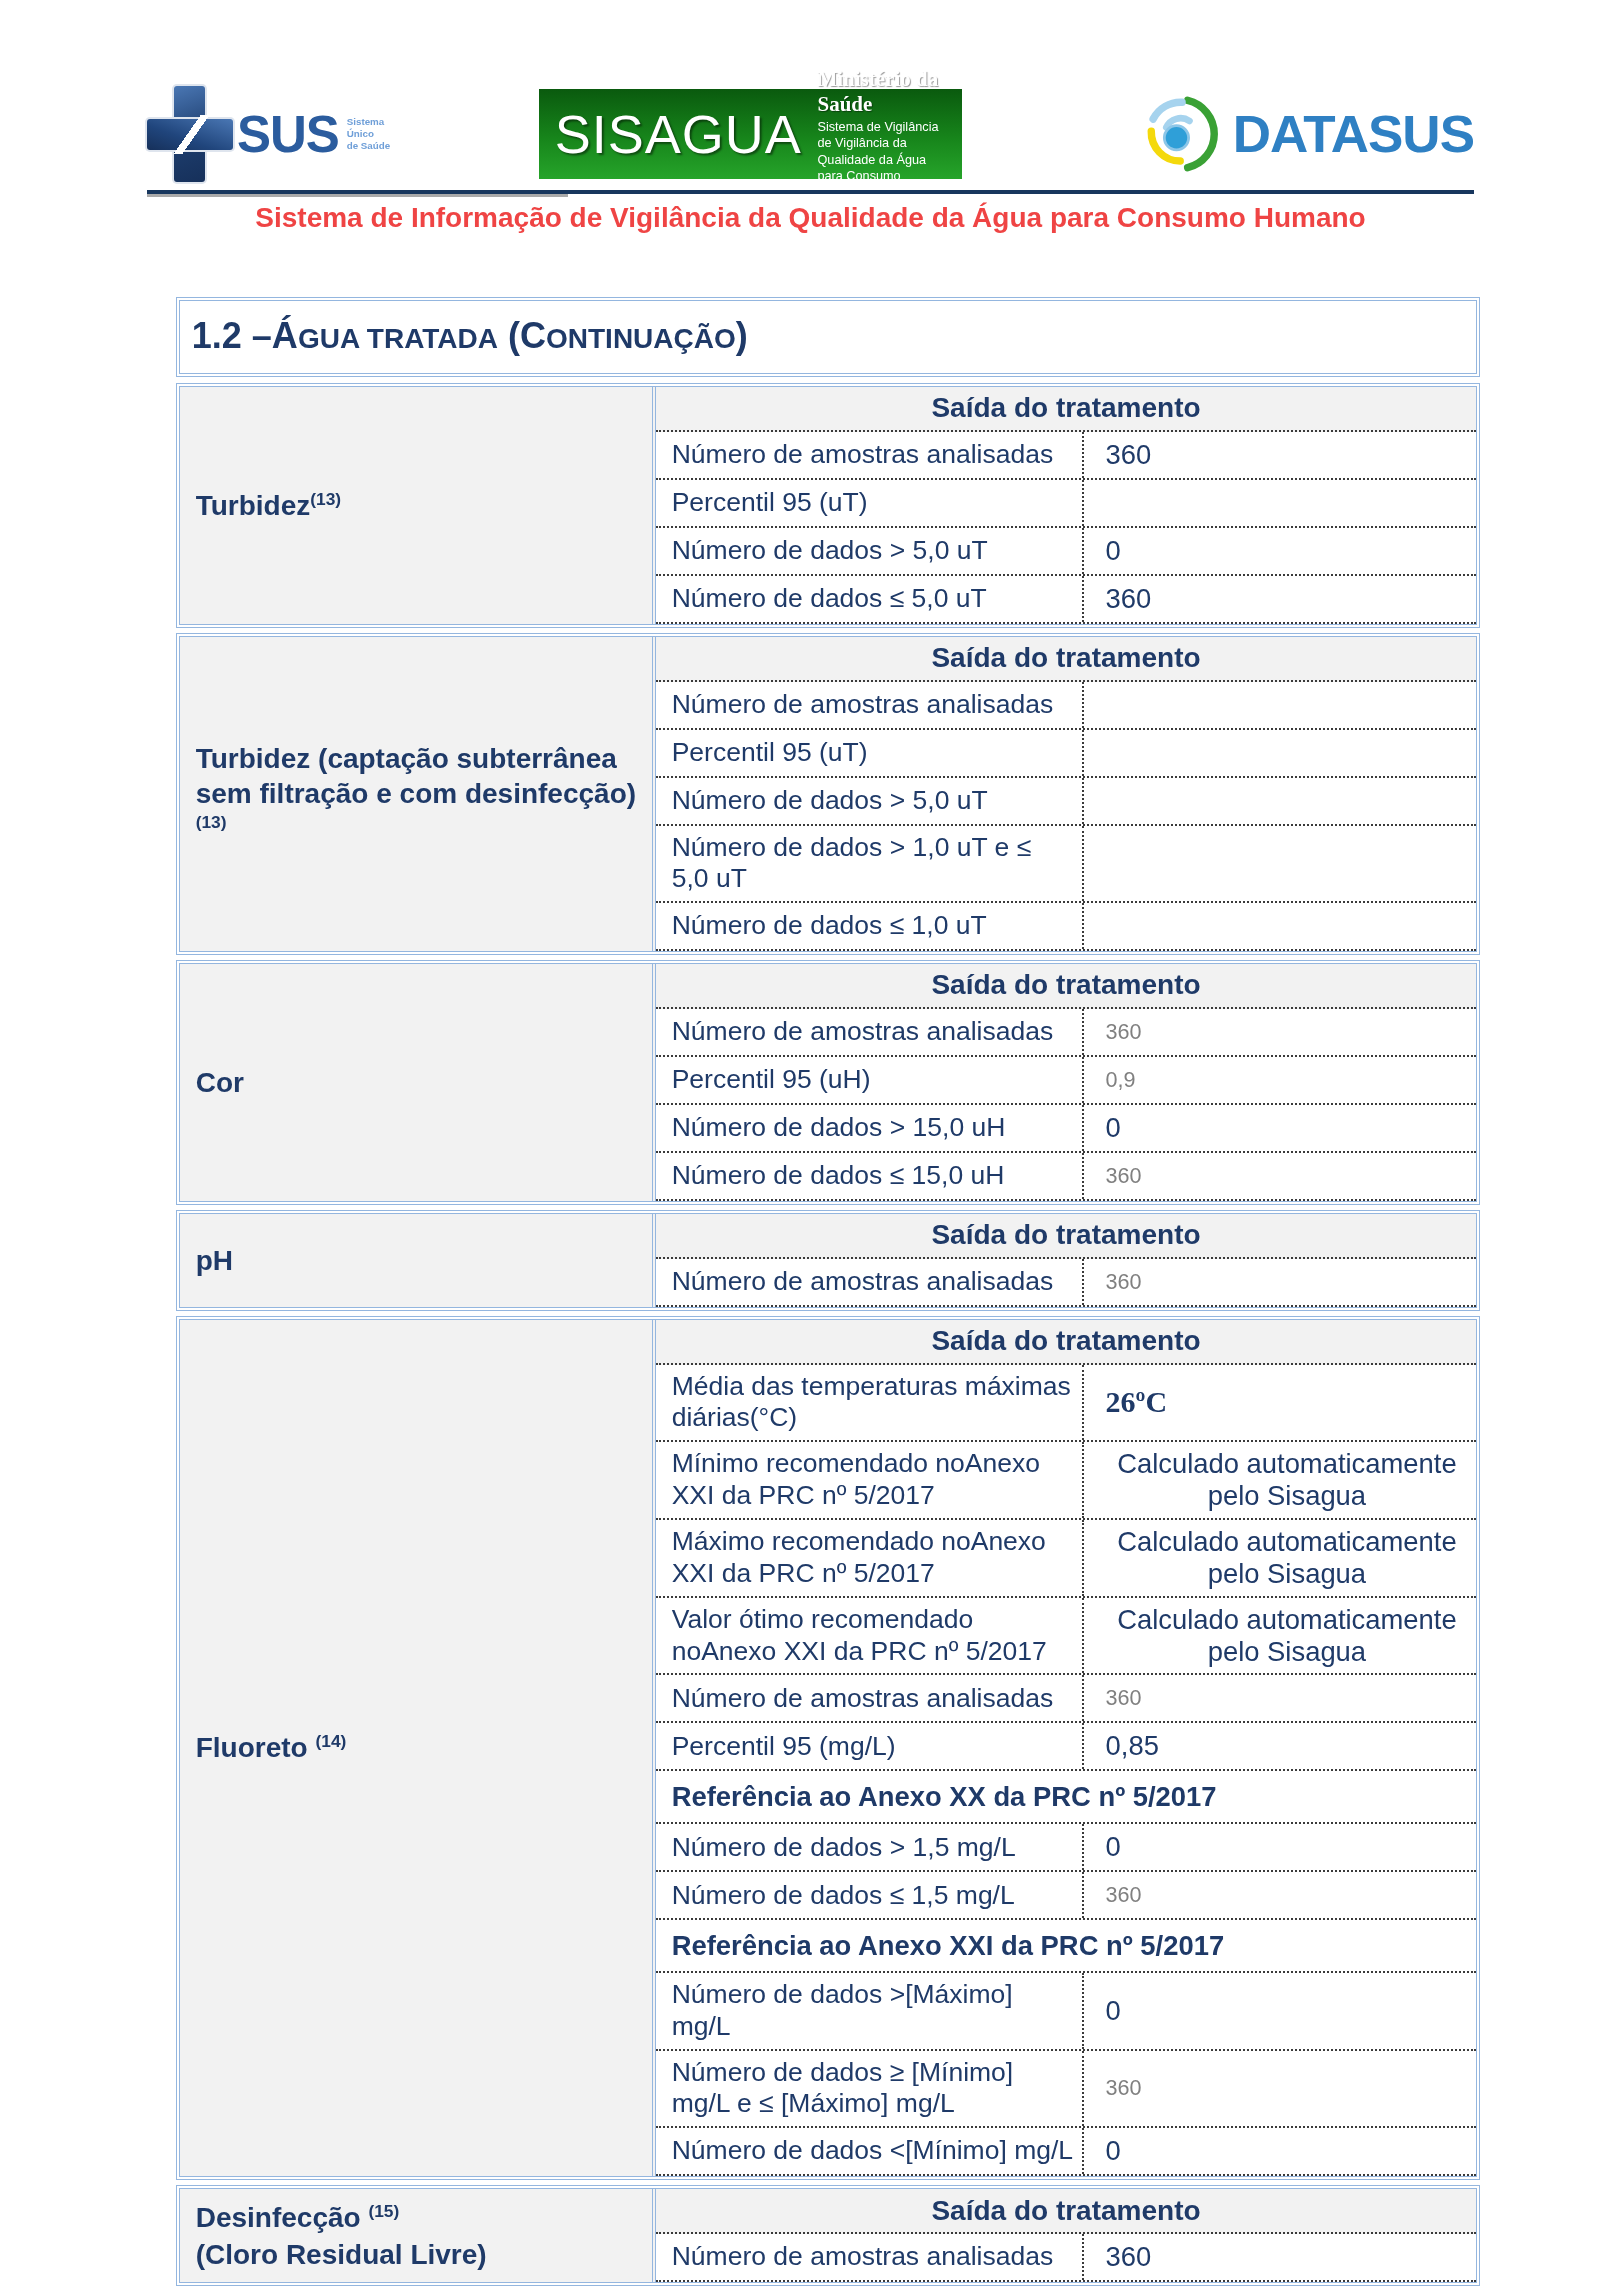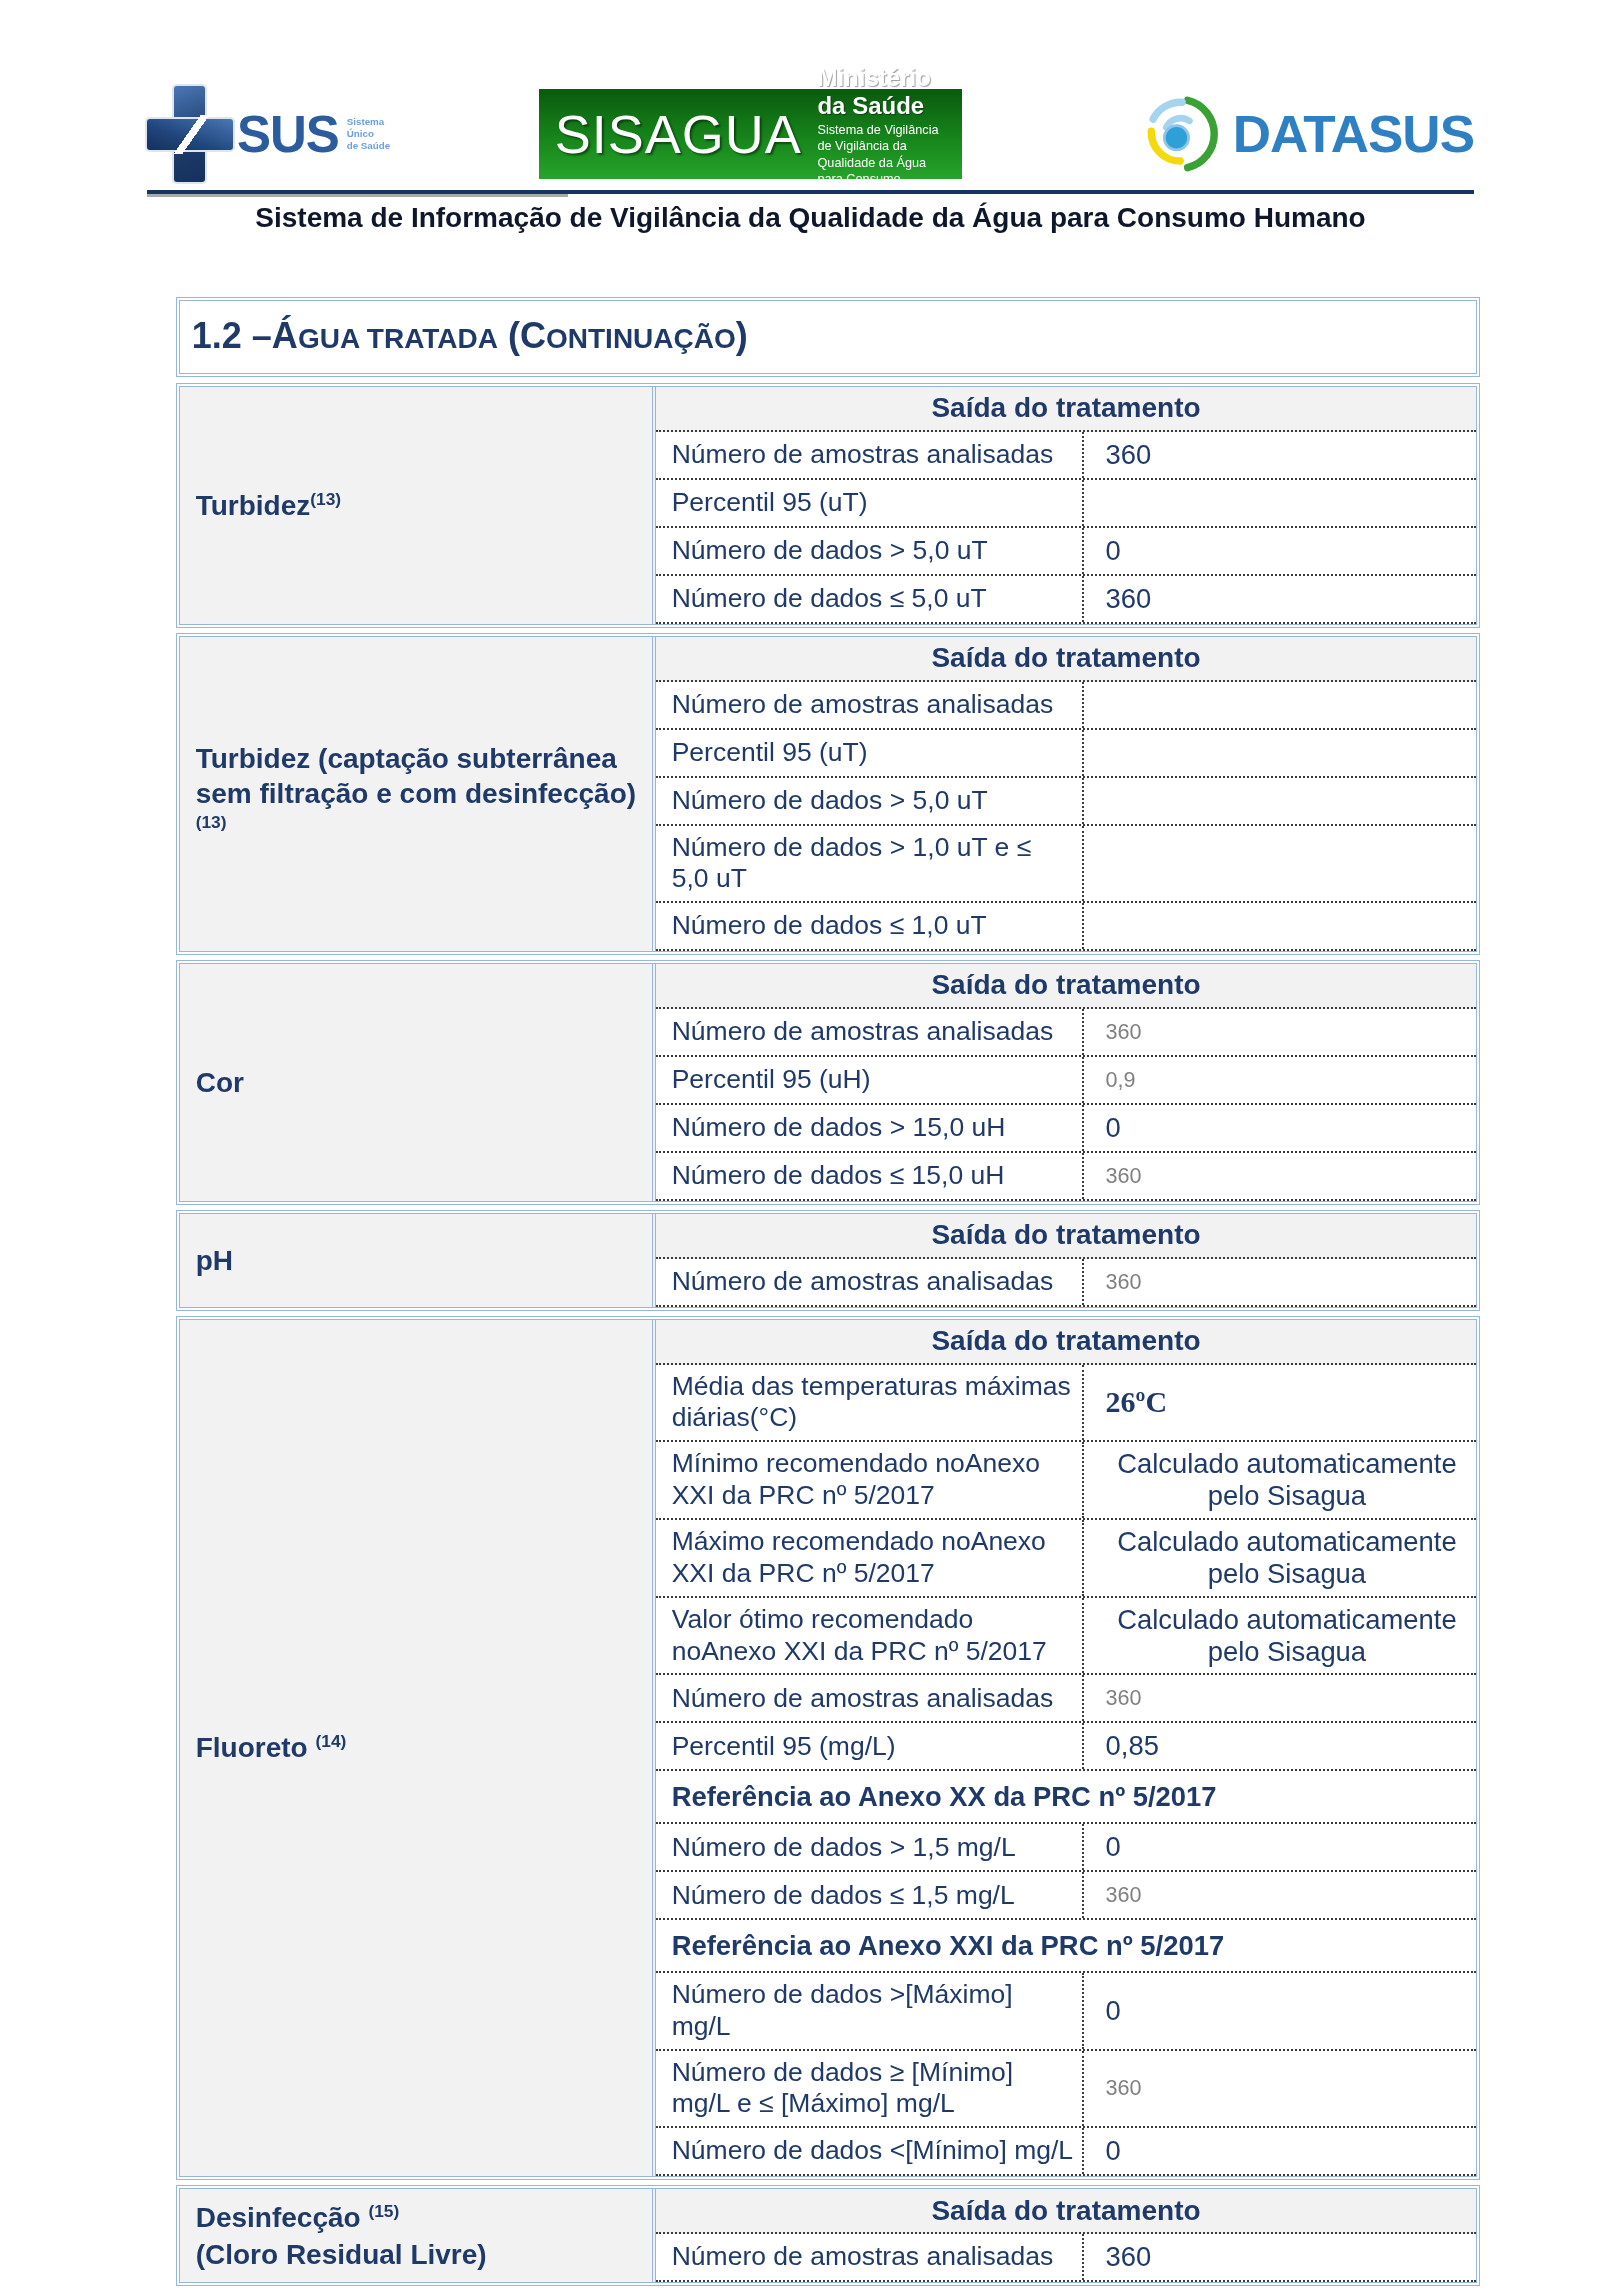--- a/index.html
+++ b/index.html
@@ -25,30 +25,30 @@
   .sus-cross .v{position:absolute;left:27.4px;top:0;width:31px;height:96px;background:linear-gradient(160deg,#4a77b4 0%,#1d3d6d 55%,#16305a 100%);border-radius:2.9px;box-shadow:0 0 0 2px #dfe5ee;}
   .sus-cross .h{position:absolute;left:0;top:33px;width:86px;height:31px;background:linear-gradient(200deg,#4a77b4 0%,#20457c 60%,#16305a 100%);border-radius:2.9px;box-shadow:0 0 0 2px #dfe5ee;}
   .sus-cross .slash{position:absolute;left:21.6px;top:29px;width:45px;height:39px;background:linear-gradient(125deg,transparent 44%,#ffffff 44%,#ffffff 56%,transparent 56%);}
   .sus-word{font-size:51px;font-weight:bold;color:#2b5c9e;letter-spacing:-1px;margin-left:4px;}
   .sus-tagline{margin-left:7.8px;font-size:9.8px;line-height:1.25;color:#6f9fd8;font-weight:bold;}
 
   .sisagua-logo{margin-left:98px;display:flex;align-items:center;width:423px;height:90px;padding:0 15.7px;
     background:linear-gradient(180deg,#0a5a0e 0%,#17851b 55%,#26a42a 100%);}
   .sisagua-title{font-size:54px;font-weight:500;color:#fff;letter-spacing:1px;text-shadow:2px 2px 2px rgba(0,0,0,.45);}
   .sisagua-right{margin-left:15.7px;color:#fff;}
-  .sisagua-ministry{font-size:24px;font-weight:bold;text-shadow:1px 1px 1px rgba(0,0,0,.4);}
+  .sisagua-ministry{font-size:21px;font-weight:bold;text-shadow:1px 1px 1px rgba(0,0,0,.4);font-family:Liberation Serif, serif;}
   .sisagua-sub{font-size:12.7px;line-height:1.3;margin-top:2px;}
 
   .datasus-logo{margin-left:auto;display:flex;align-items:center;justify-content:flex-end;}
   .datasus-icon{flex:0 0 auto;}
   .datasus-word{font-size:53px;font-weight:800;color:var(--datasus-blue);letter-spacing:-1px;margin-left:7.8px;transform:scaleY(.96);}
 
   .rule{position:relative;margin-top:7.8px;height:3.9px;background:#17365D;}
   .rule .rule-shadow{position:absolute;left:0;top:3.9px;width:421px;height:2.9px;background:#a9a9a9;}
-  .page-subtitle{margin-top:8.8px;text-align:center;font-size:28px;font-weight:bold;color:#0f172a;}
+  .page-subtitle{margin-top:8.8px;text-align:center;font-size:28px;font-weight:bold;color:#ef4444;}
 
   
   .doc{margin:63px 141px 0 176px;}
   .title-box{border:4.9px double var(--table-border);background:#fff;padding:13.7px 11.8px 15.7px 11.8px;color:var(--navy);font-weight:bold;white-space:pre-wrap;}
   .tt-big{font-size:36px;}
   .tt-small{font-size:28px;}
 
   .sections{margin-top:5.9px;}
   .section{display:flex;border:4.9px double var(--table-border);background:#fff;margin-bottom:4.9px;}
   .label-cell{width:476px;flex:0 0 auto;background:var(--section-bg);border-right:4.9px double var(--table-border);

